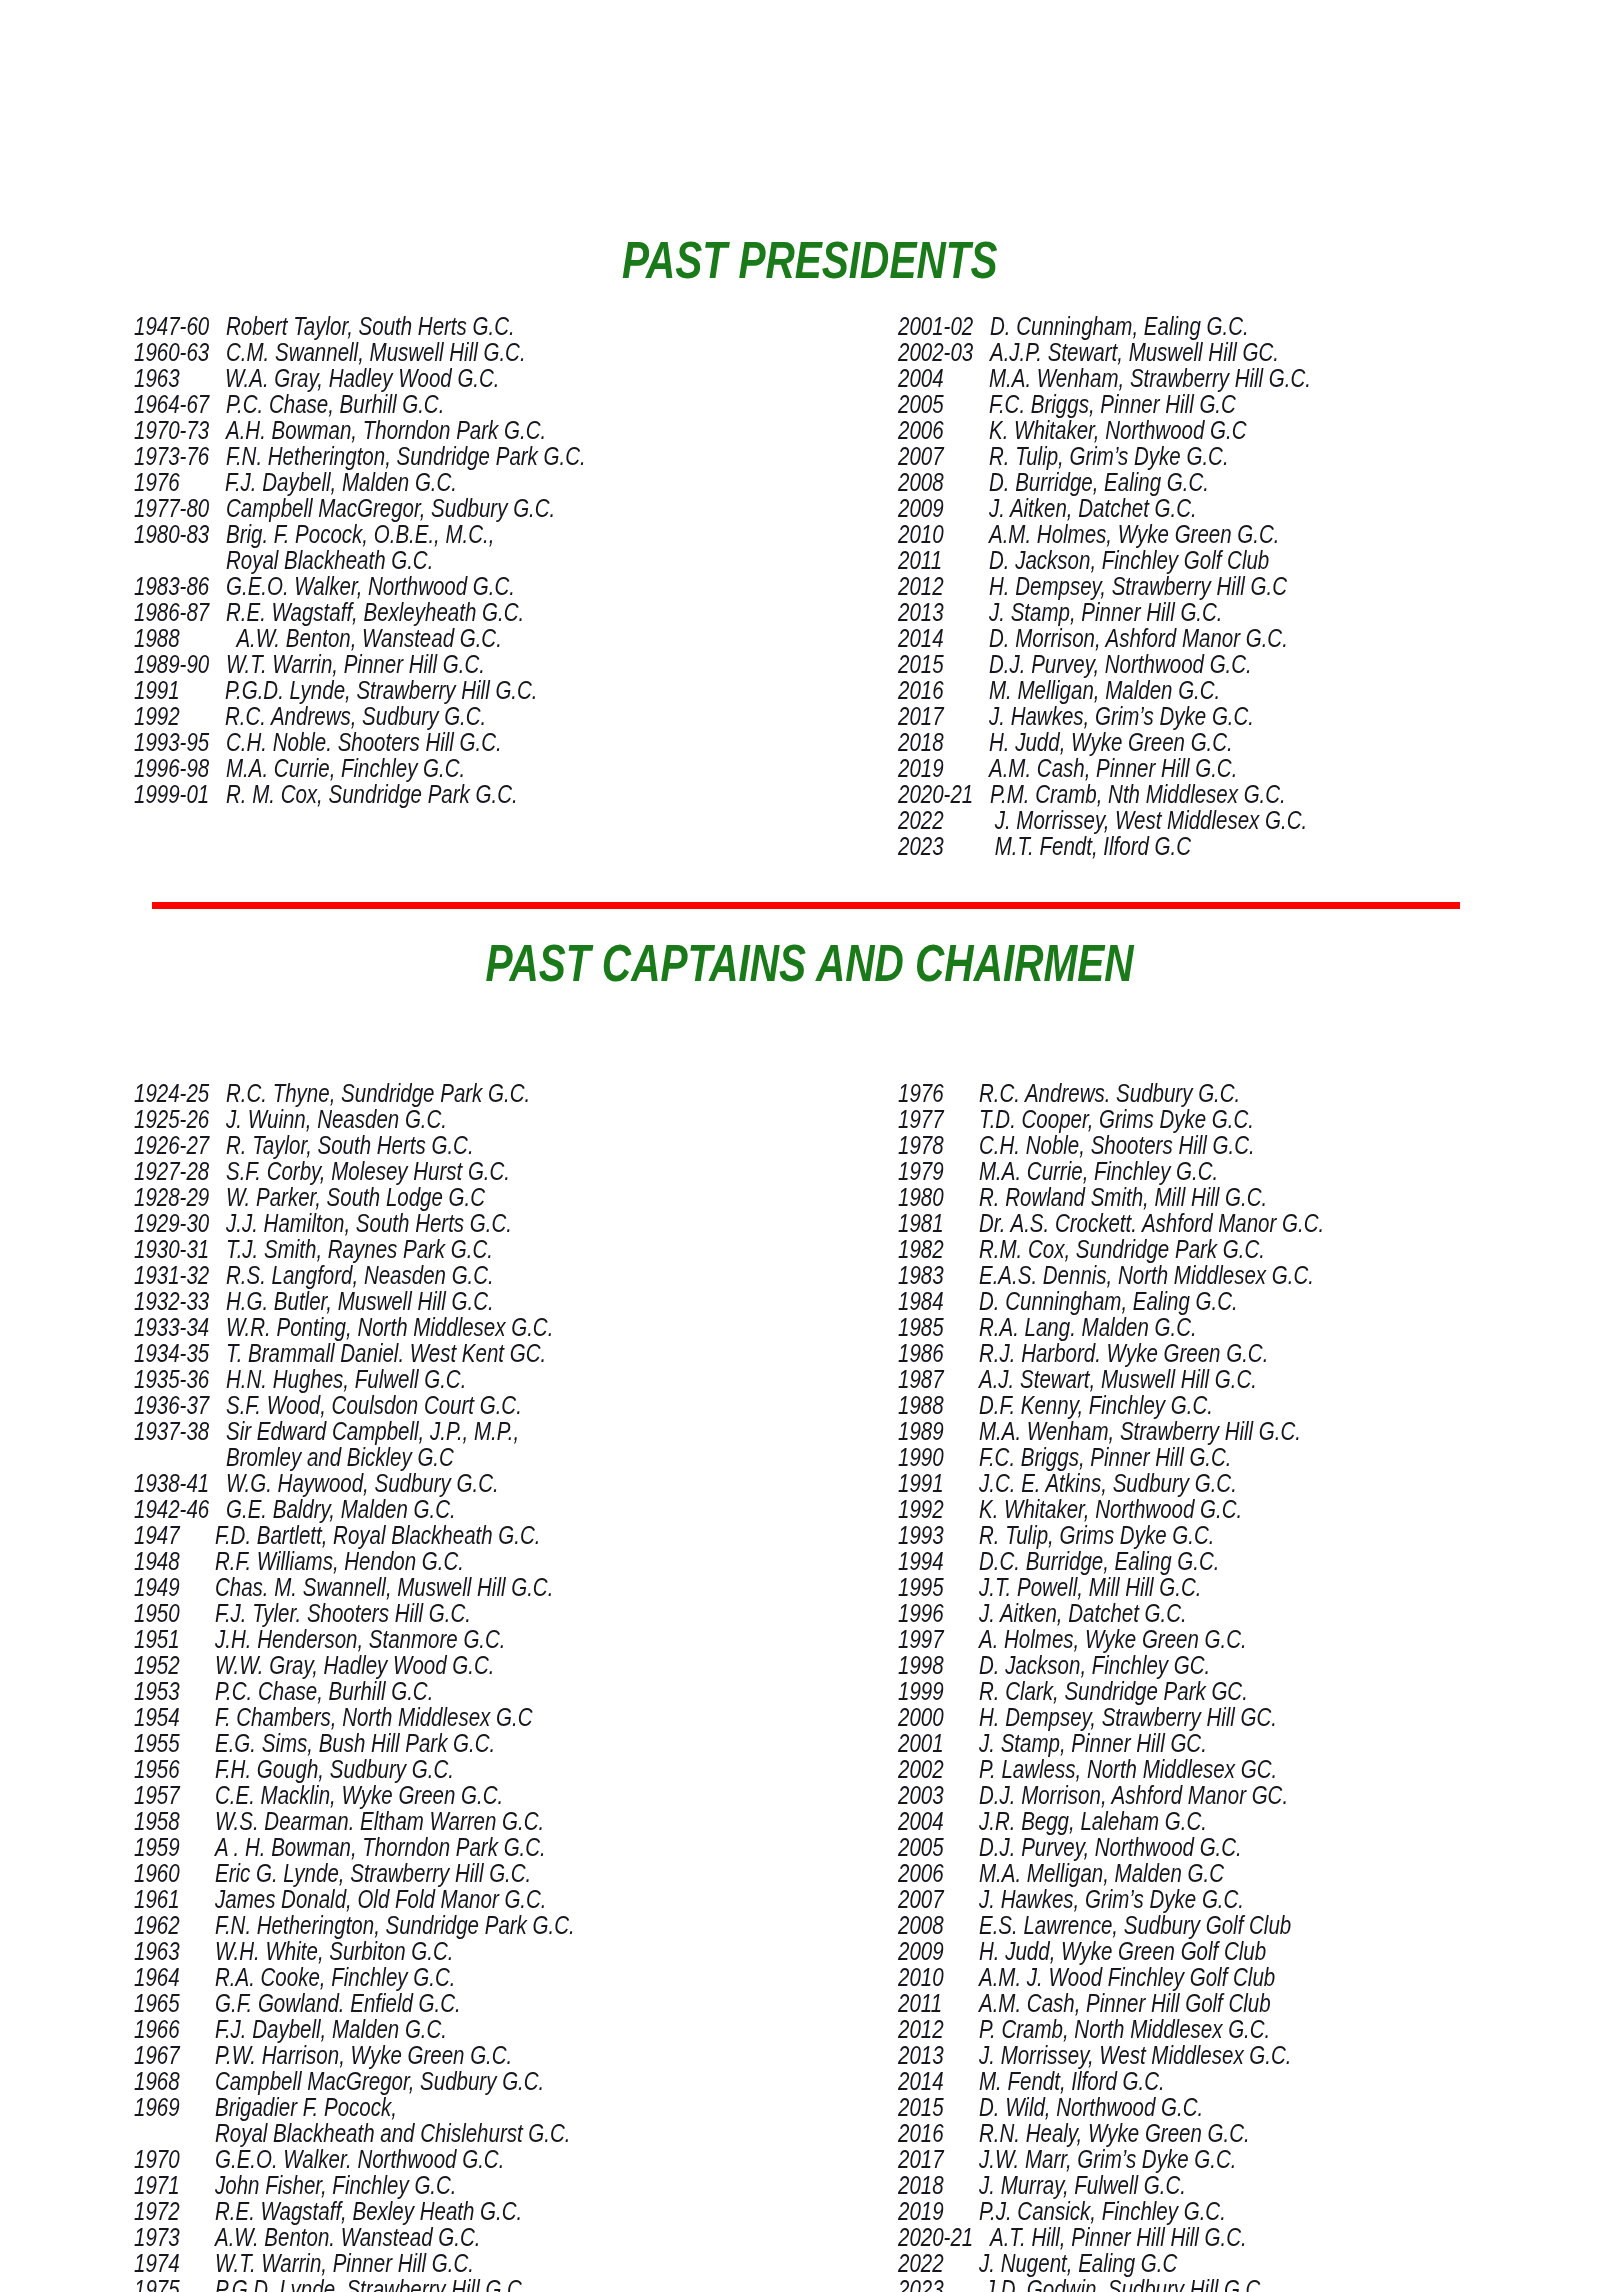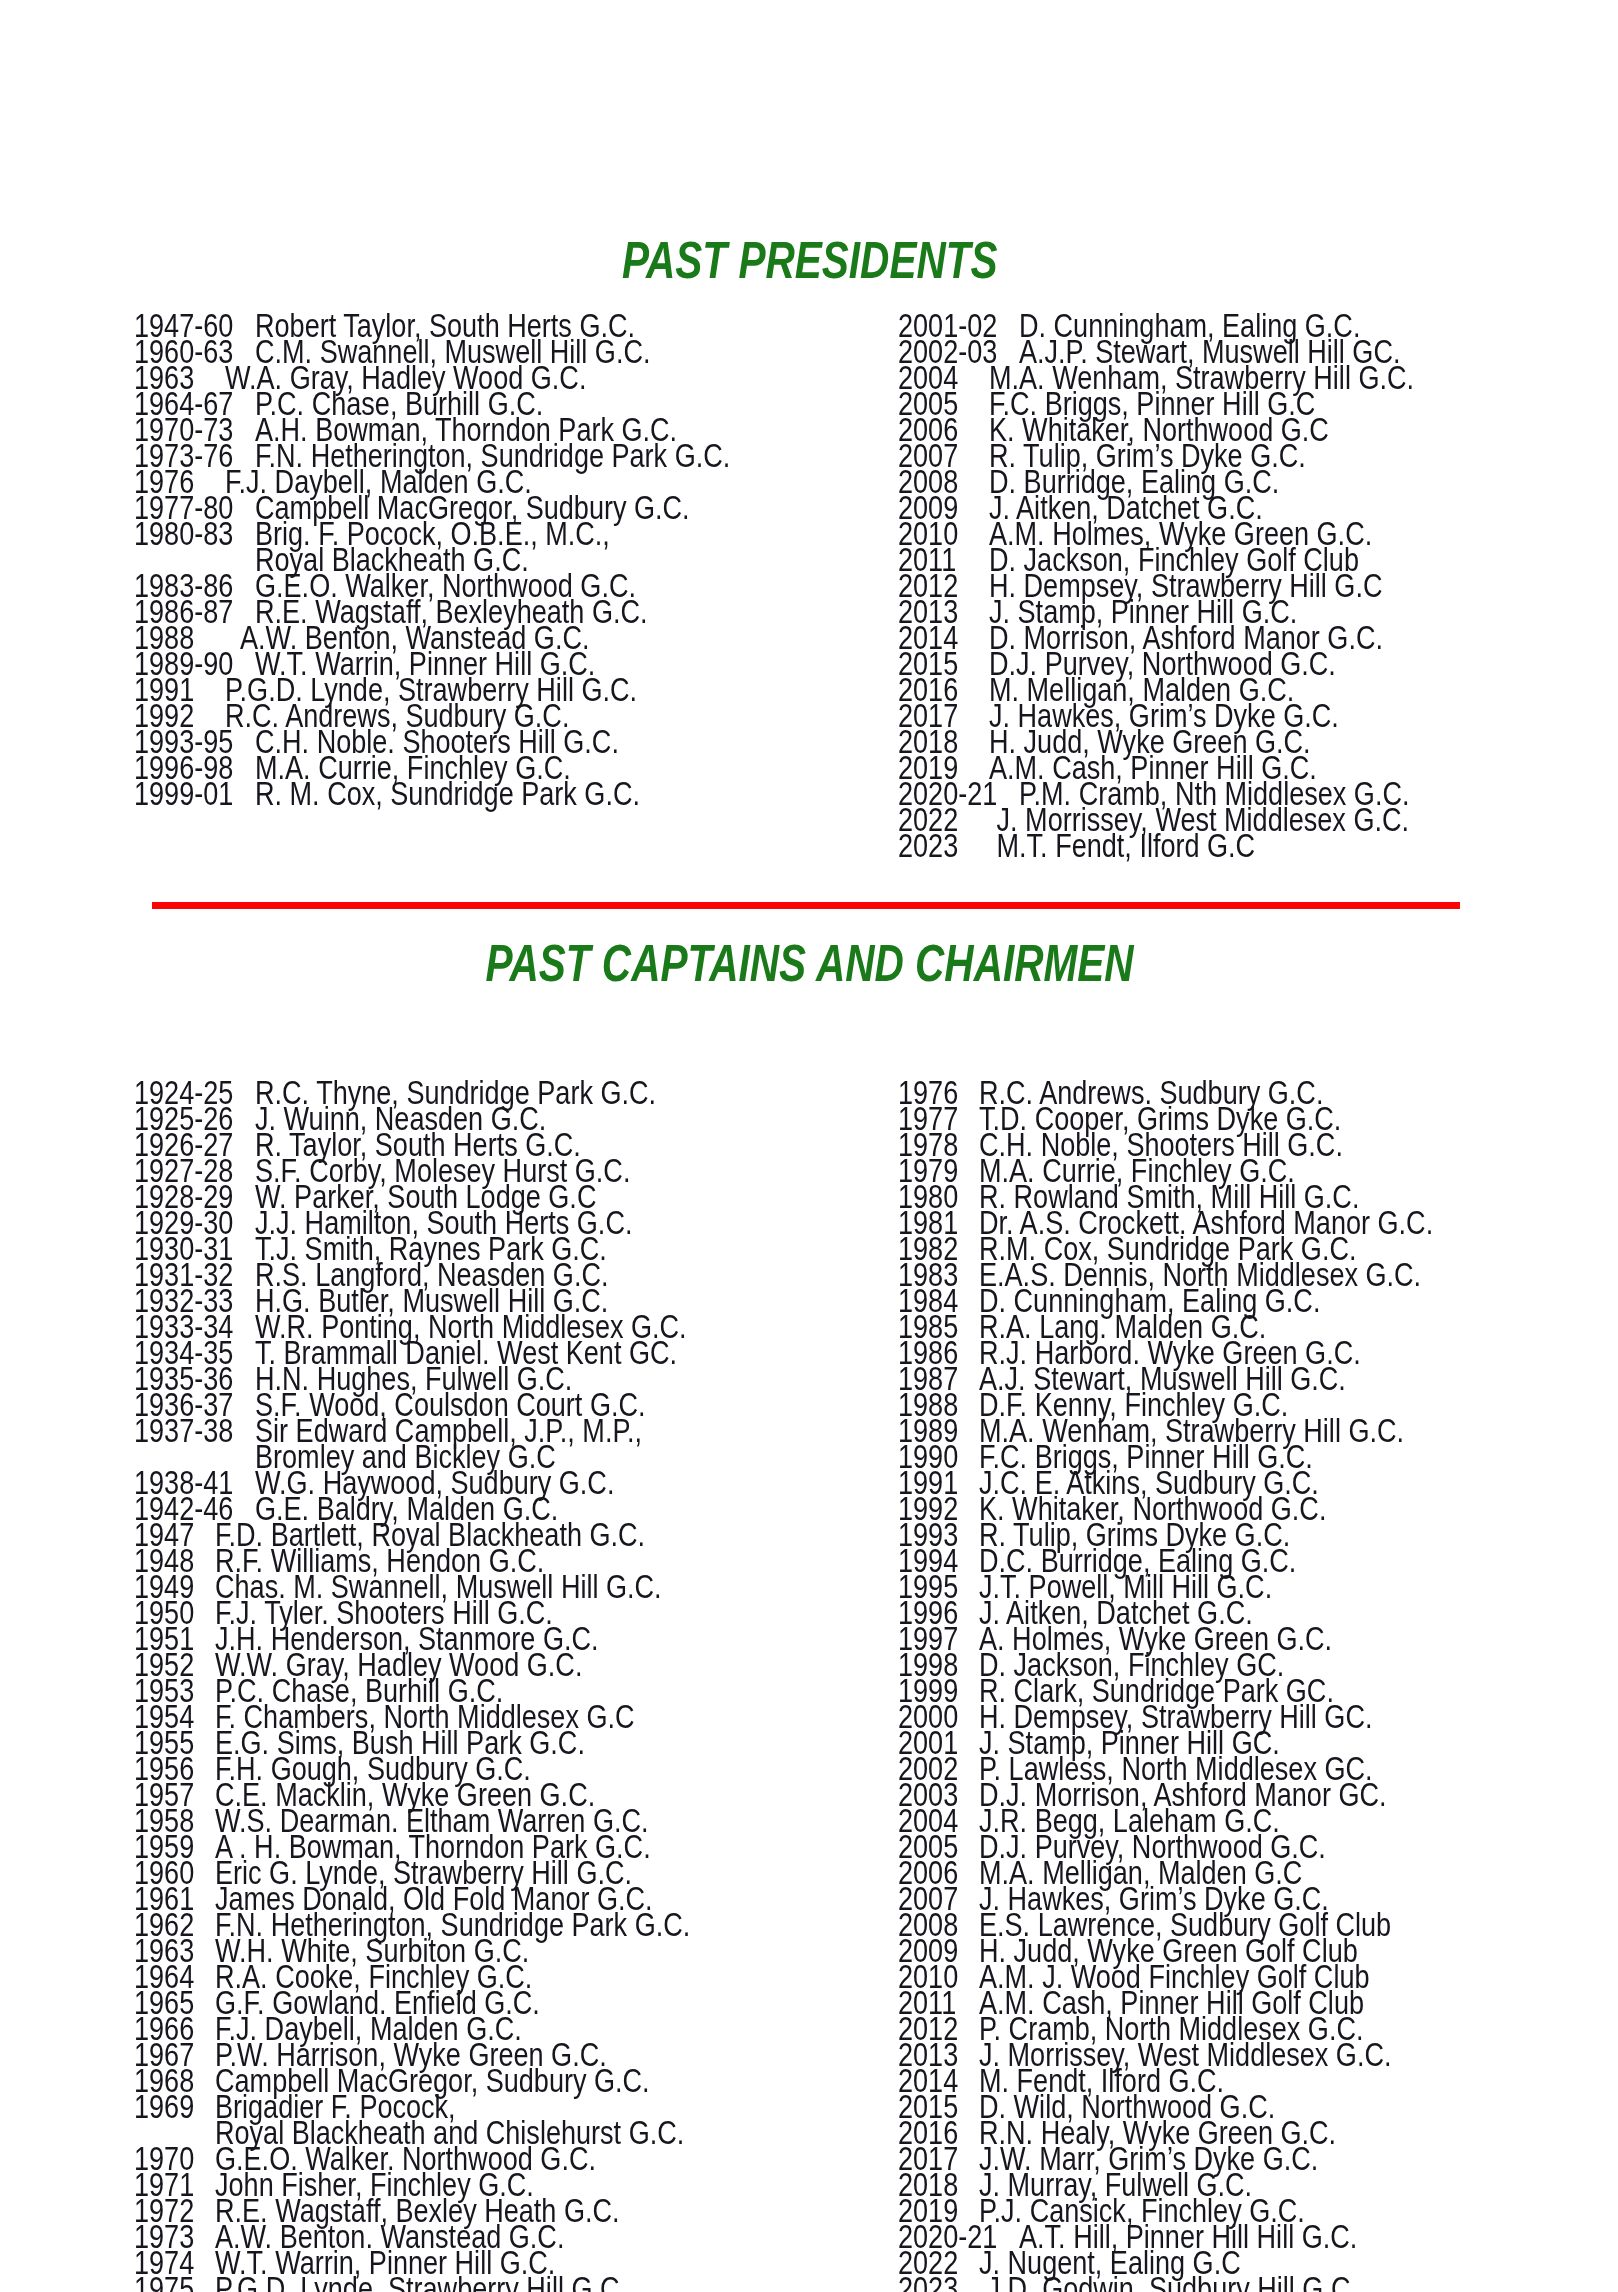--- a/index.html
+++ b/index.html
@@ -38,21 +38,22 @@
   }
   .heading-presidents{ top:234px; }
   .heading-captains{ top:937px;text-decoration:underline; }
   .divider{
     position:absolute;
     top:902px; left:152px;
     width:1308px; height:7.4px;
   }
   .col{
     position:absolute;
-    font-size:33px;
+    font-size:25px;
+    font-style:italic;
   }
   .col-presidents{ line-height:26px; top:313px; }
   .col-captains{ line-height:26px; top:1080px; }
   .col-left{ left:134px; }
   .col-right{ left:898px; }
   .row{ display:flex; align-items:flex-start; }
   .yr{
     flex:0 0 var(--yw);
     display:inline-block;
     transform:scaleX(0.82);

